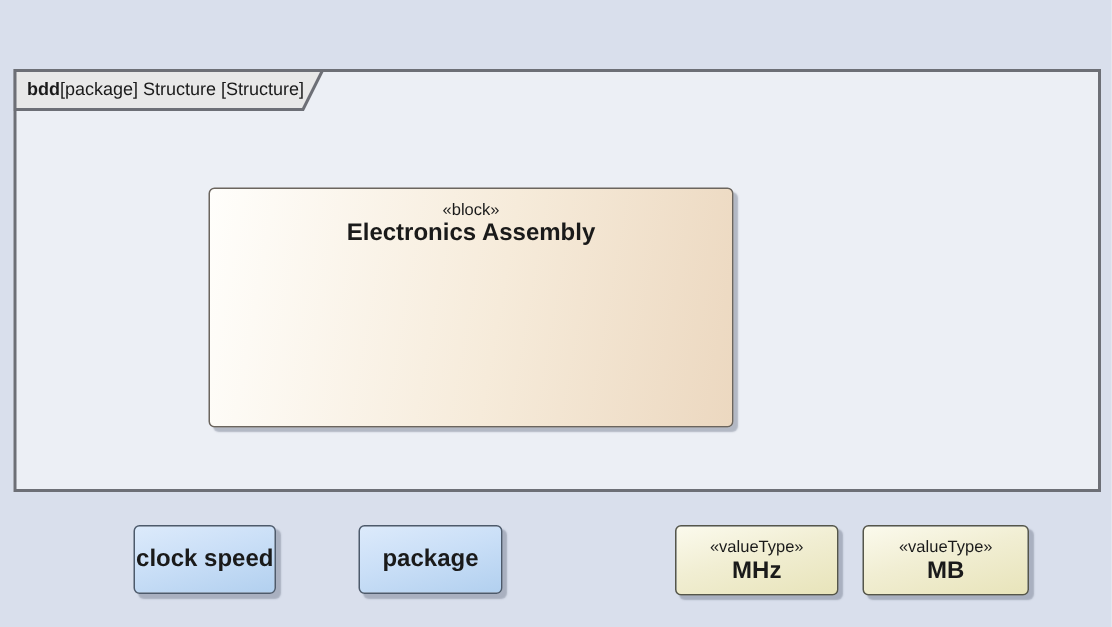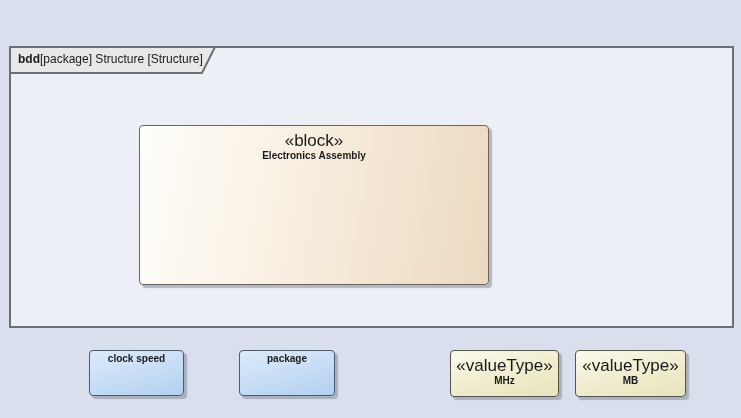--- a/index.html
+++ b/index.html
@@ -53,41 +53,41 @@
   .frame-tab-label .kw{font-weight:bold;}
   .node{
     position:absolute;
     border-radius:4px;
     box-shadow:3px 3px 1px rgba(122,130,148,0.5);
     display:flex;
     flex-direction:column;
     align-items:center;
   }
   .node .stereotype{
-    font-size:17px;
+    font-size:11px;
     line-height:15px;
     font-weight:normal;
   }
   .node .name{
-    font-size:10px;
+    font-size:16px;
     line-height:16px;
     font-weight:bold;
   }
   .block-node{
     left:128px;top:77px;
     width:350px;height:160px;
     background:linear-gradient(100deg,var(--block-grad-left) 0%,#f6ebda 55%,var(--block-grad-right) 100%);
     border:1.5px solid var(--block-border);
     padding-top:7px;
   }
   .prop-node{
     width:96px;height:46px;
     background:linear-gradient(165deg,var(--blue-grad-top) 0%,#cadff7 45%,var(--blue-grad-bottom) 100%);
     border:1.5px solid var(--blue-border);
-    justify-content:flex-start;
+    justify-content:center;
   }
   .prop-clock{left:78px;top:302px;width:95px;}
   .prop-memory{left:228px;top:302px;width:96px;}
   .vt-node{
     width:110px;height:47px;
     background:linear-gradient(165deg,var(--yellow-grad-top) 0%,#f1eed3 45%,var(--yellow-grad-bottom) 100%);
     border:1.5px solid var(--yellow-border);
     justify-content:center;
     text-align:center;
   }

